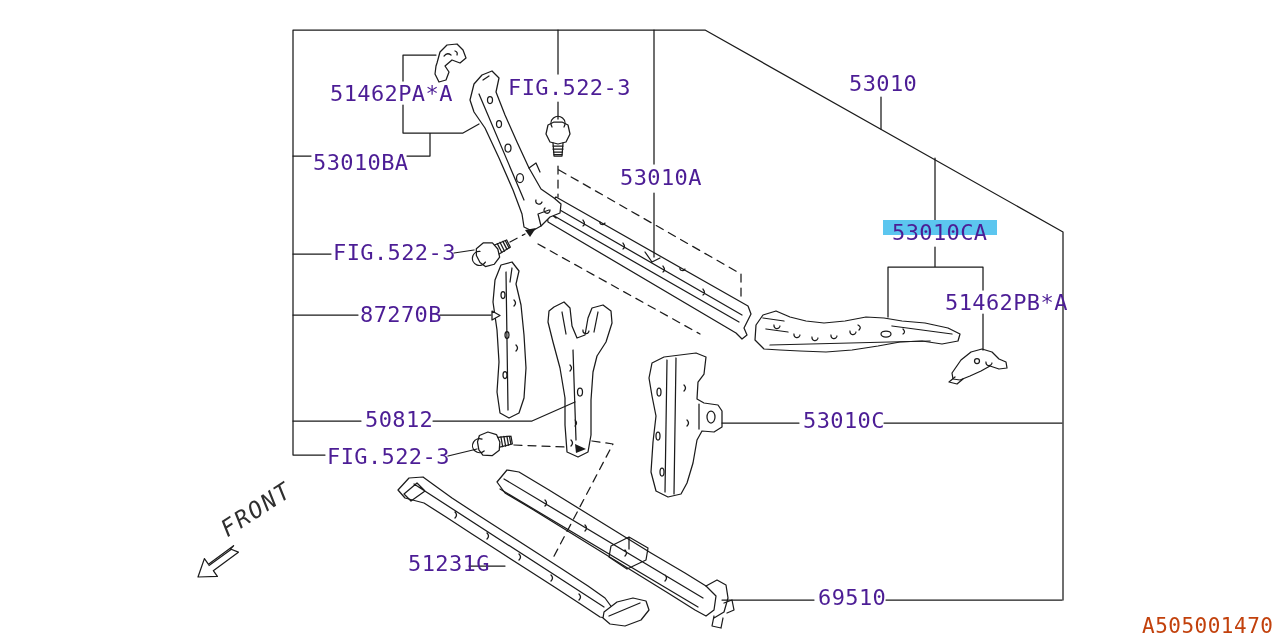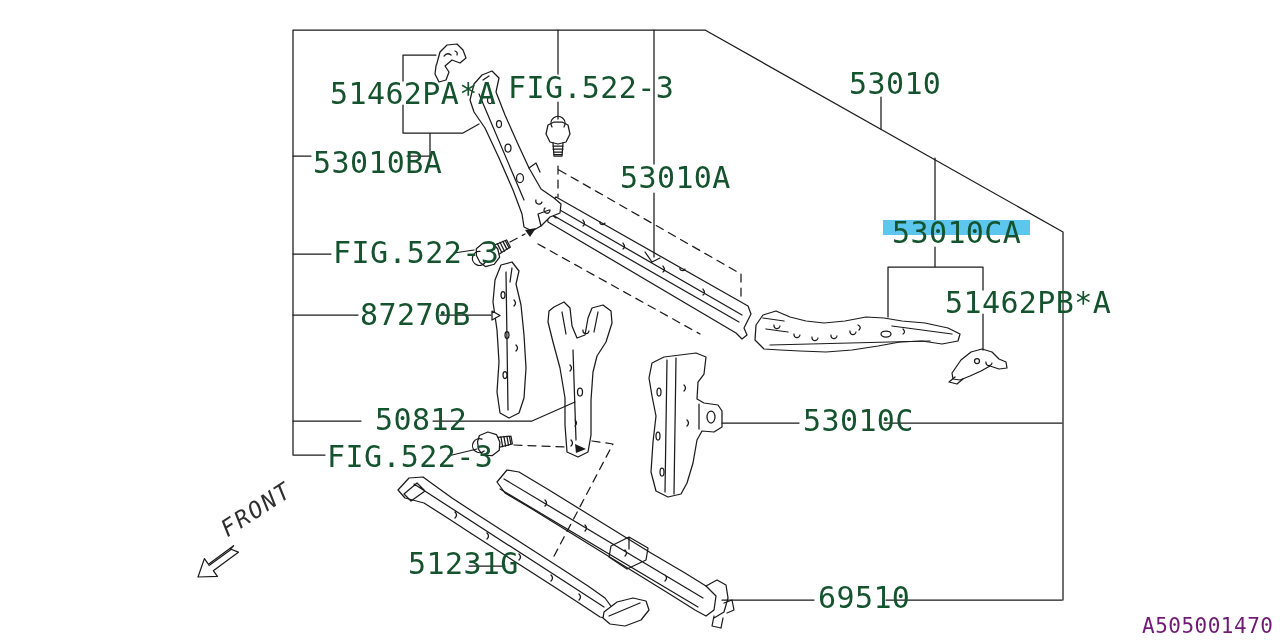--- a/index.html
+++ b/index.html
@@ -1,24 +1,24 @@
 <!DOCTYPE html>
 <html><head>
 <meta charset="utf-8">
 <style>
   html,body{margin:0;padding:0;background:#fff;}
   .stage{position:relative;width:1280px;height:640px;background:#ffffff;overflow:hidden;
          font-family:"DejaVu Sans Mono", "Liberation Mono", monospace;}
   .stage svg{position:absolute;left:0;top:0;}
-  .lbl{position:absolute;font-size:30px;line-height:22px;color:#14532d;white-space:pre;
+  .lbl{position:absolute;font-size:22px;line-height:22px;color:#4c1d95;white-space:pre;
        letter-spacing:0.4px;}
   .hl{height:15px;line-height:25px;padding:0 9px;letter-spacing:0.4px;}
   .front{font-size:23px;font-style:italic;letter-spacing:2px;transform:rotate(-33deg);
          transform-origin:0 100%;color:#2f2f2f;}
-  .docnum{font-size:21px;color:#701a75;letter-spacing:0.5px;}
+  .docnum{font-size:21px;color:#c2410c;letter-spacing:0.5px;}
 </style>
 </head>
 <body>
 
 <div class="stage">
 
 <svg width="1280" height="640" viewBox="0 0 1280 640" fill="none" stroke="#1b1b1b" stroke-width="1.25" stroke-linejoin="round" stroke-linecap="round">
 
   <defs>
     <g id="bolt">
@@ -156,21 +156,21 @@
 
 <div class="lbl" style="left:330px;top:83px">51462PA*A</div>
 <div class="lbl" style="left:508px;top:77px">FIG.522-3</div>
 <div class="lbl" style="left:313px;top:152px">53010BA</div>
 <div class="lbl" style="left:620px;top:167px">53010A</div>
 <div class="lbl" style="left:849px;top:73px">53010</div>
 <div class="lbl hl" style="left: 883px; top: 220px; background: rgb(92, 198, 239);">53010CA</div>
 <div class="lbl" style="left:333px;top:242px">FIG.522-3</div>
 <div class="lbl" style="left:945px;top:292px">51462PB*A</div>
 <div class="lbl" style="left:360px;top:304px">87270B</div>
-<div class="lbl" style="left:375px;top:409px">50812</div>
+<div class="lbl" style="left:365px;top:409px">50812</div>
 <div class="lbl" style="left:327px;top:446px">FIG.522-3</div>
 <div class="lbl" style="left:803px;top:410px">53010C</div>
 <div class="lbl" style="left:408px;top:553px">51231G</div>
 <div class="lbl" style="left:818px;top:587px">69510</div>
 
 <div class="lbl front" style="left:229px;top:518px">FRONT</div>
 <div class="lbl docnum" style="left:1142px;top:615px">A505001470</div>
 
 </div>
 

